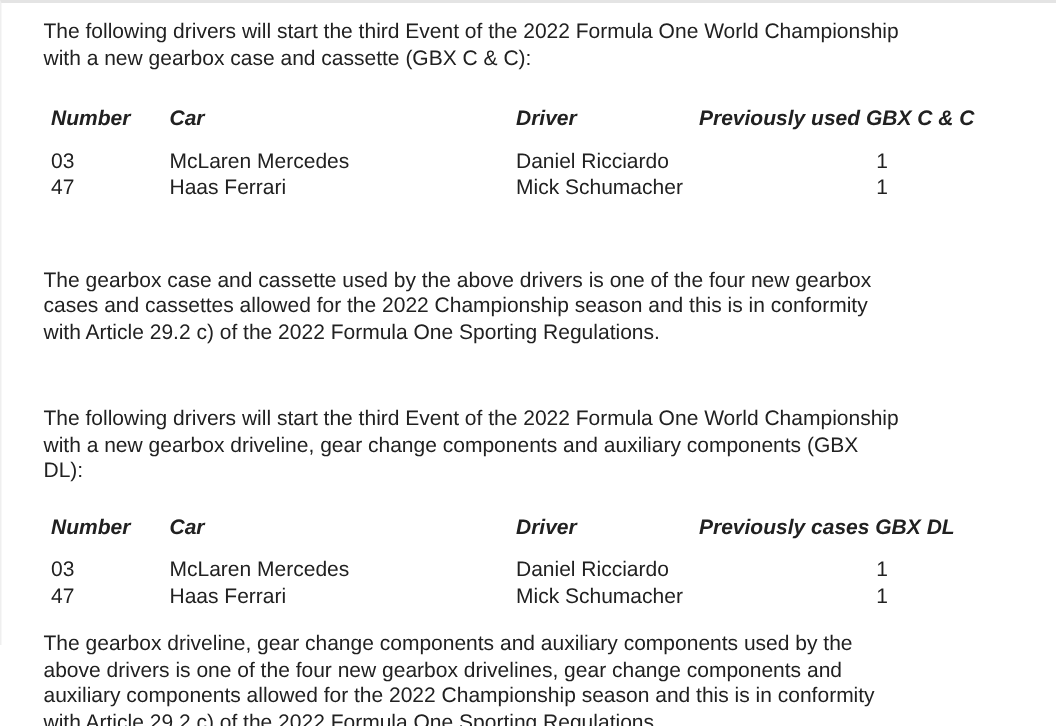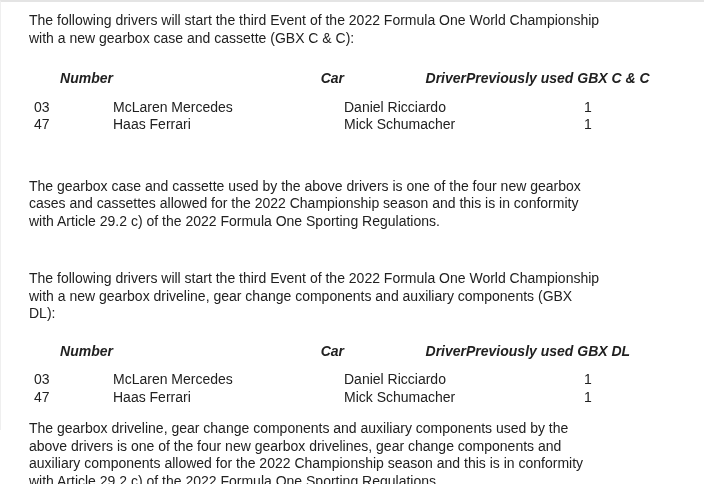--- a/index.html
+++ b/index.html
@@ -40,21 +40,21 @@
   .gbx-table.dl { margin-bottom: 14px; }
   .gbx-table col.c-number { width: 79px; }
   .gbx-table col.c-car    { width: 231px; }
   .gbx-table col.c-driver { width: 122px; }
   .gbx-table col.c-prev   { width: 208px; }
   .gbx-table th {
     font-style: italic;
     font-weight: bold;
     font-size: 14px;
     line-height: 17.5px;
-    text-align: right;
+    text-align: left;
     padding: 0 0 11px 0;
   }
   .gbx-table th.prev { text-align: left; }
   .gbx-table td {
     font-size: 14px;
     line-height: 17.5px;
     padding: 0;
     vertical-align: top;
   }
   .gbx-table td.prev {
@@ -114,21 +114,21 @@
       <col class="c-number">
         <col class="c-car">
         <col class="c-driver">
         <col class="c-prev">
     </colgroup>
     <thead>
       <tr>
         <th>Number</th>
         <th>Car</th>
         <th>Driver</th>
-        <th class="prev">Previously used GBX DL</th>
+        <th class="prev">Previously cases GBX DL</th>
       </tr>
     </thead>
     <tbody>
       <tr>
         <td>03</td>
         <td>McLaren Mercedes</td>
         <td>Daniel Ricciardo</td>
         <td class="prev">1</td>
       </tr>
       <tr>

